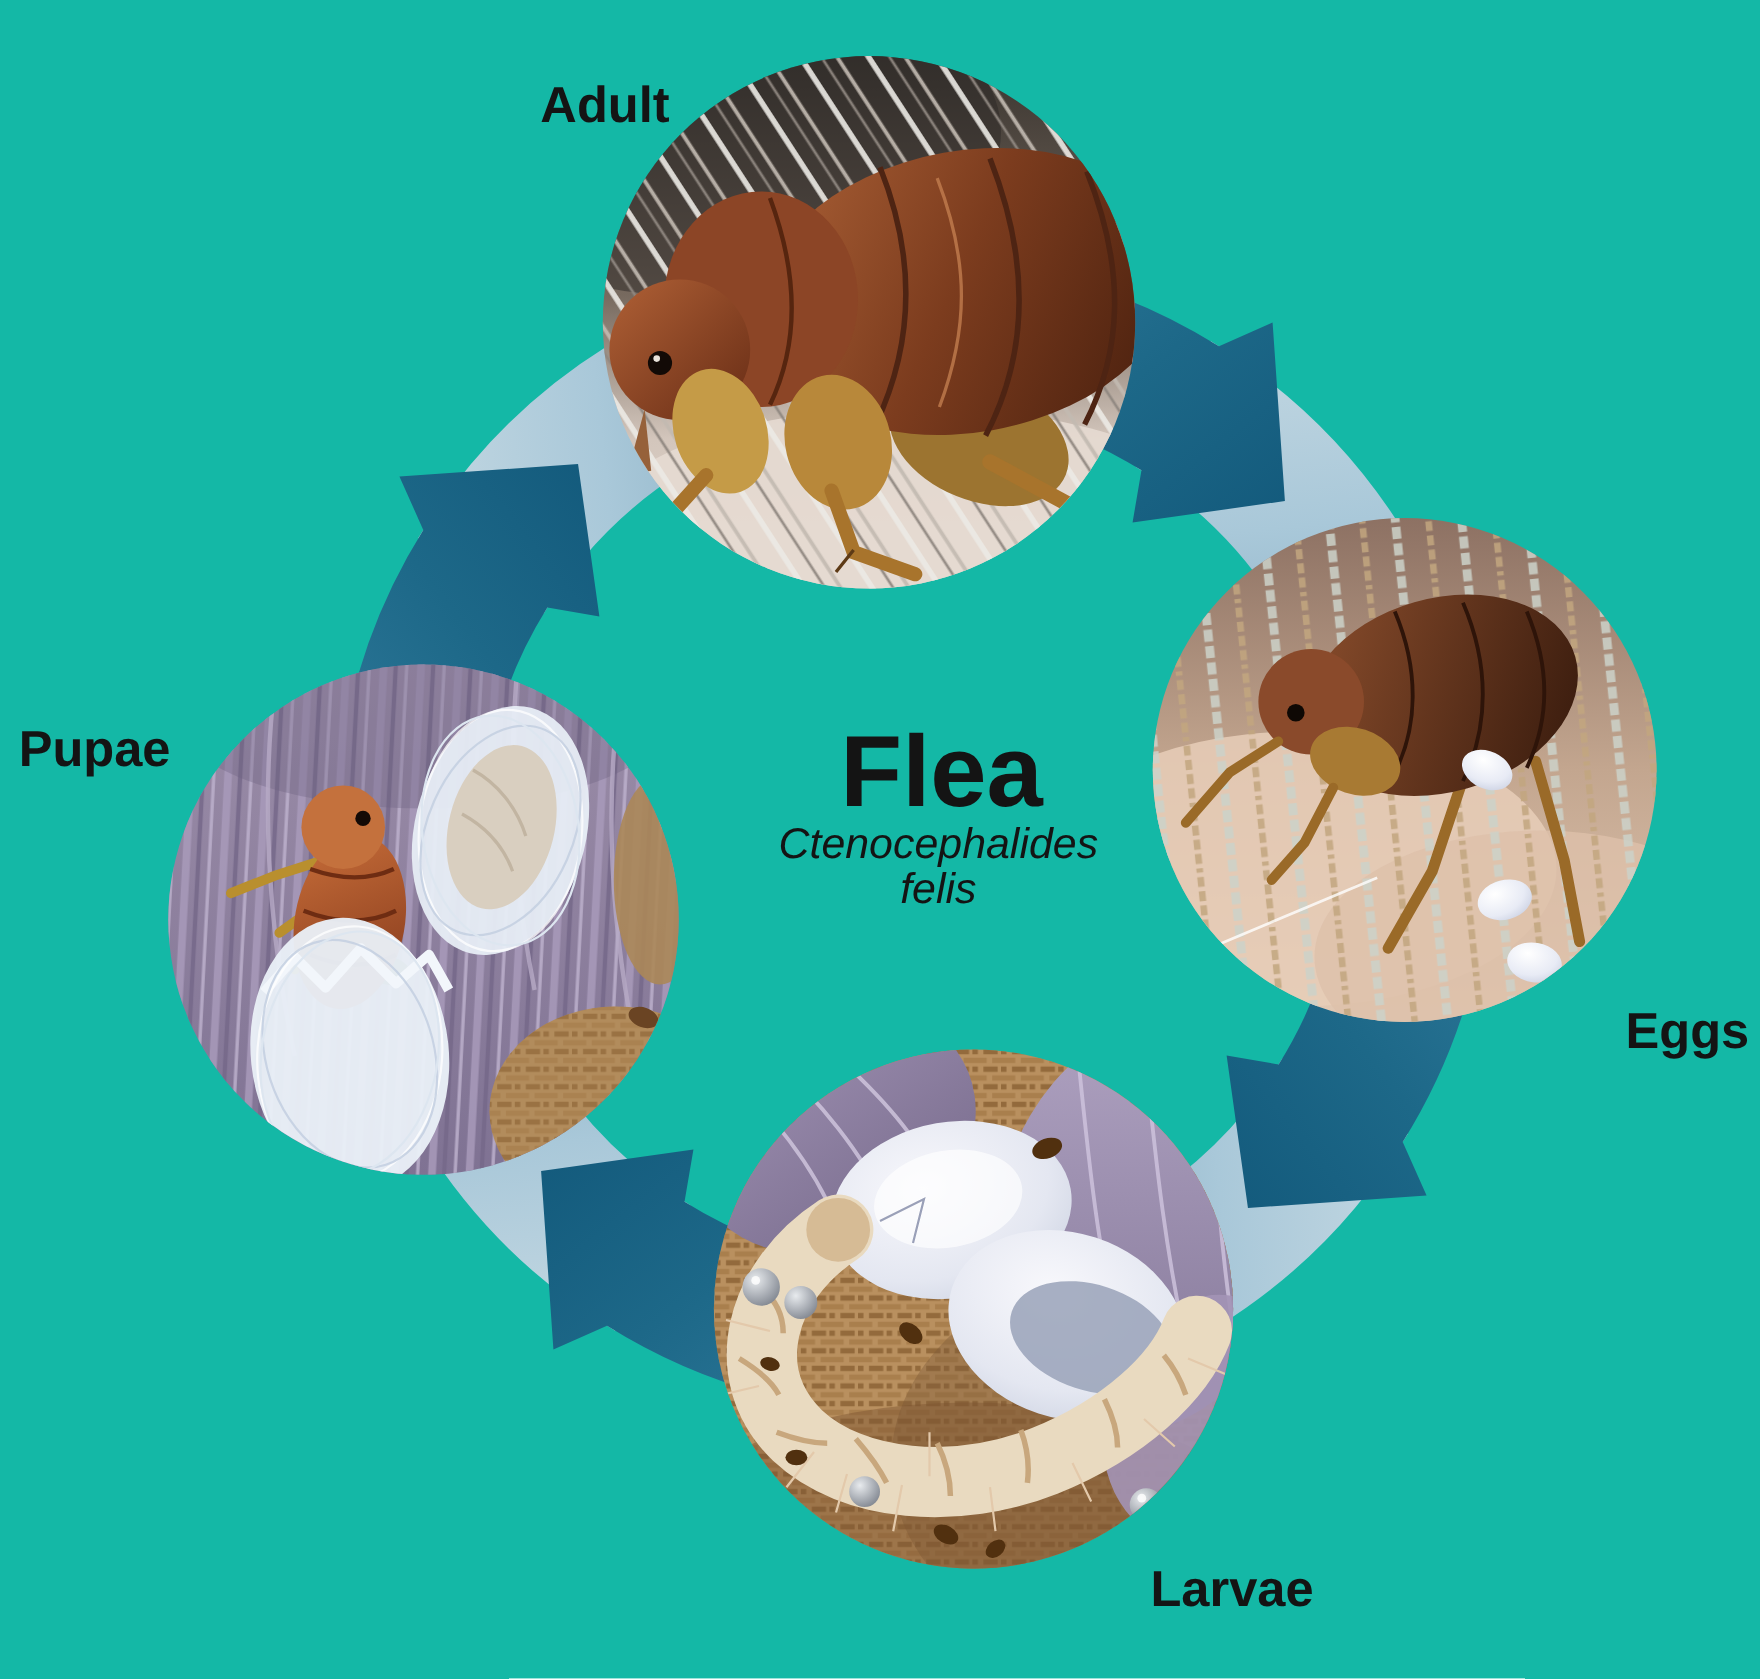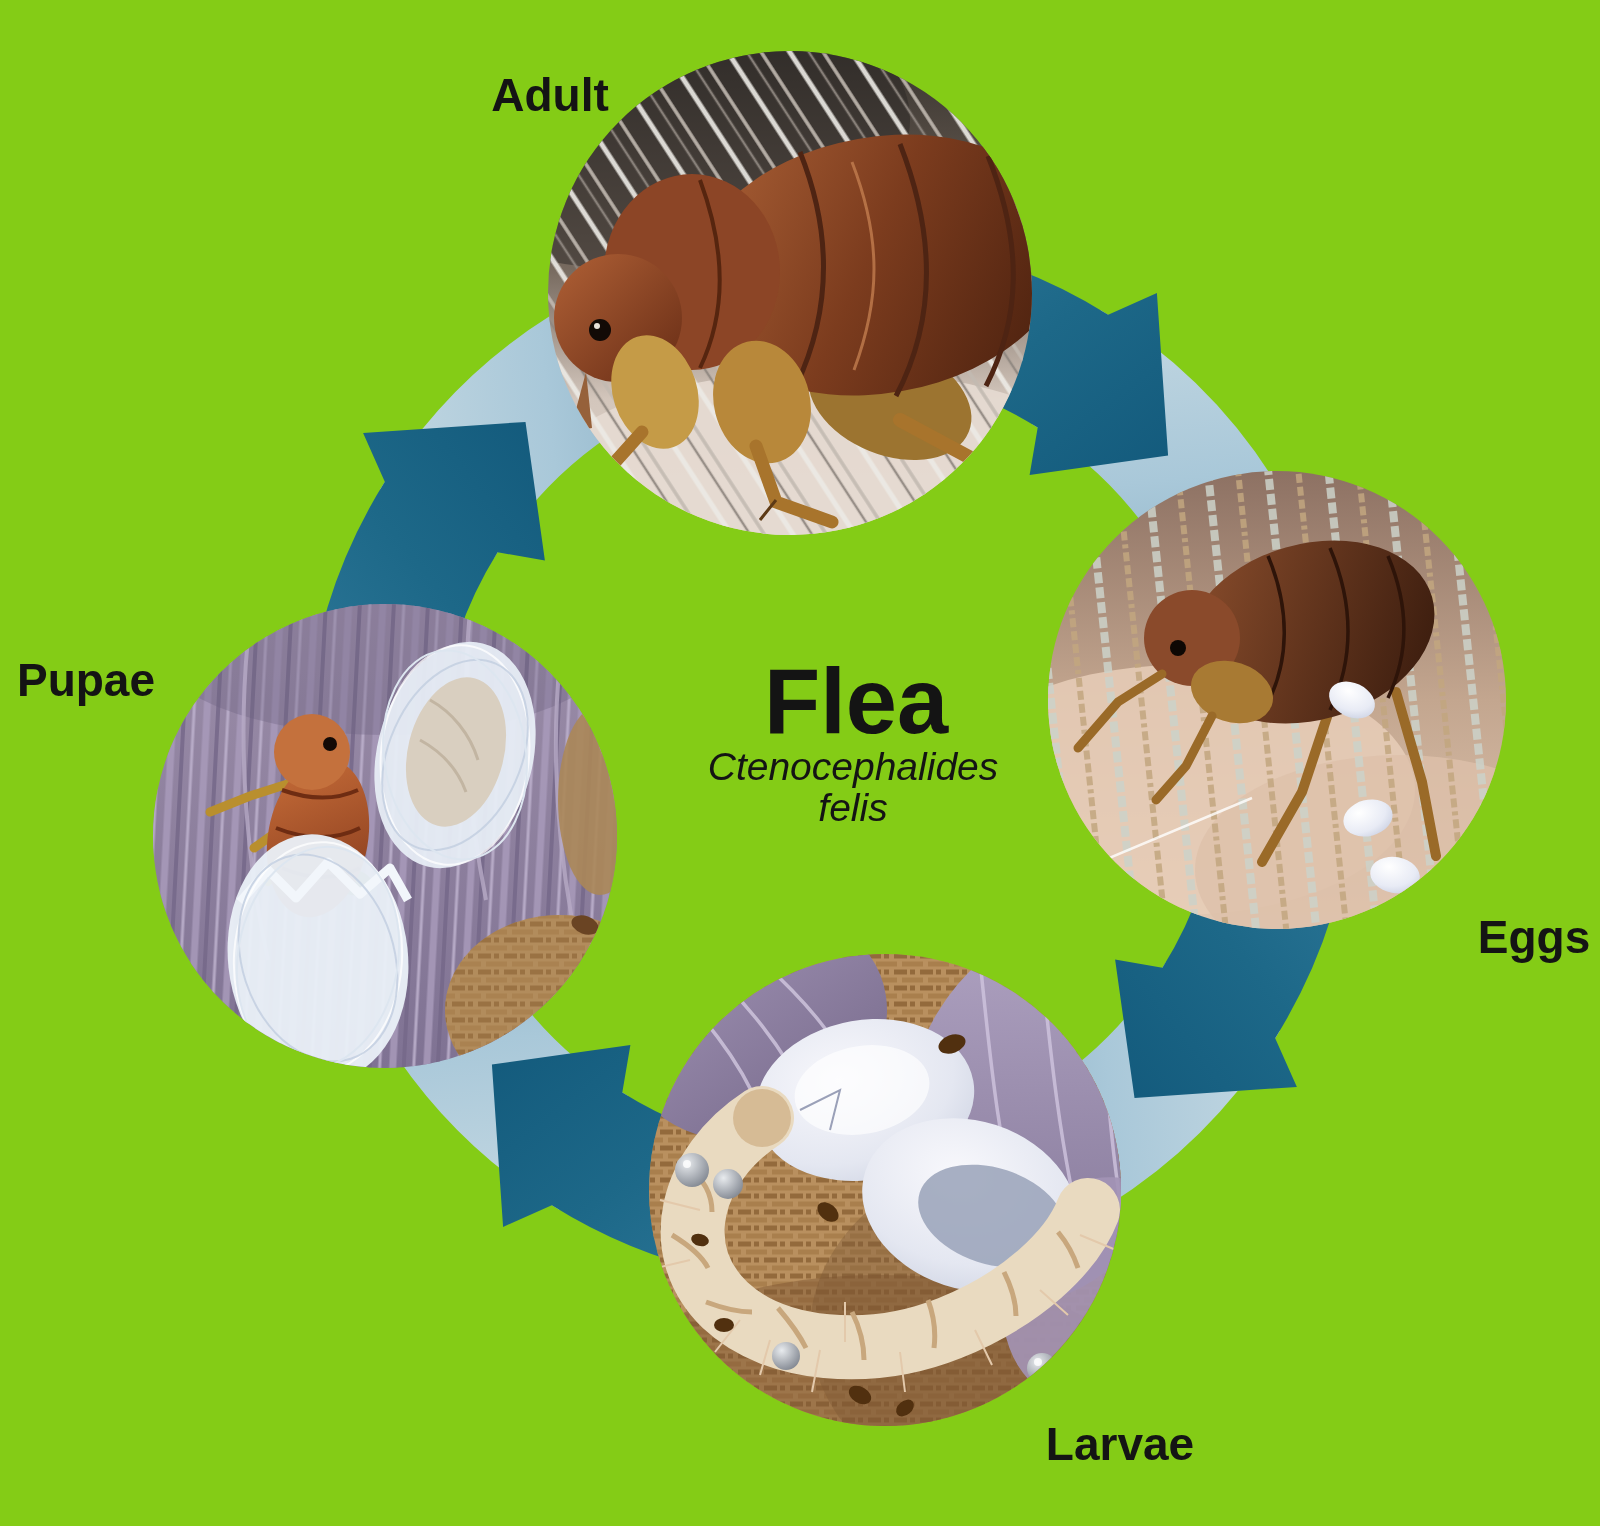--- a/index.html
+++ b/index.html
@@ -1,16 +1,16 @@
 <!DOCTYPE html>
 <html><head>
 <meta charset="utf-8">
 <style>
   html, body { margin: 0; padding: 0; background: #ffffff; }
-  .page { width: 1600px; height: 1526px; position: relative; background: #84cc16; }
+  .page { width: 1600px; height: 1526px; position: relative; background: #14b8a6; }
   svg { display: block; font-family: "Liberation Sans", sans-serif; }
   text { fill: #141414; }
   .stage-label { font-size: 46px; font-weight: 700; }
   .center-heading { font-size: 92px; font-weight: 700; }
   .center-species { font-size: 39px; font-style: italic; }
 </style>
 </head>
 <body>
 
 <div class="page">

